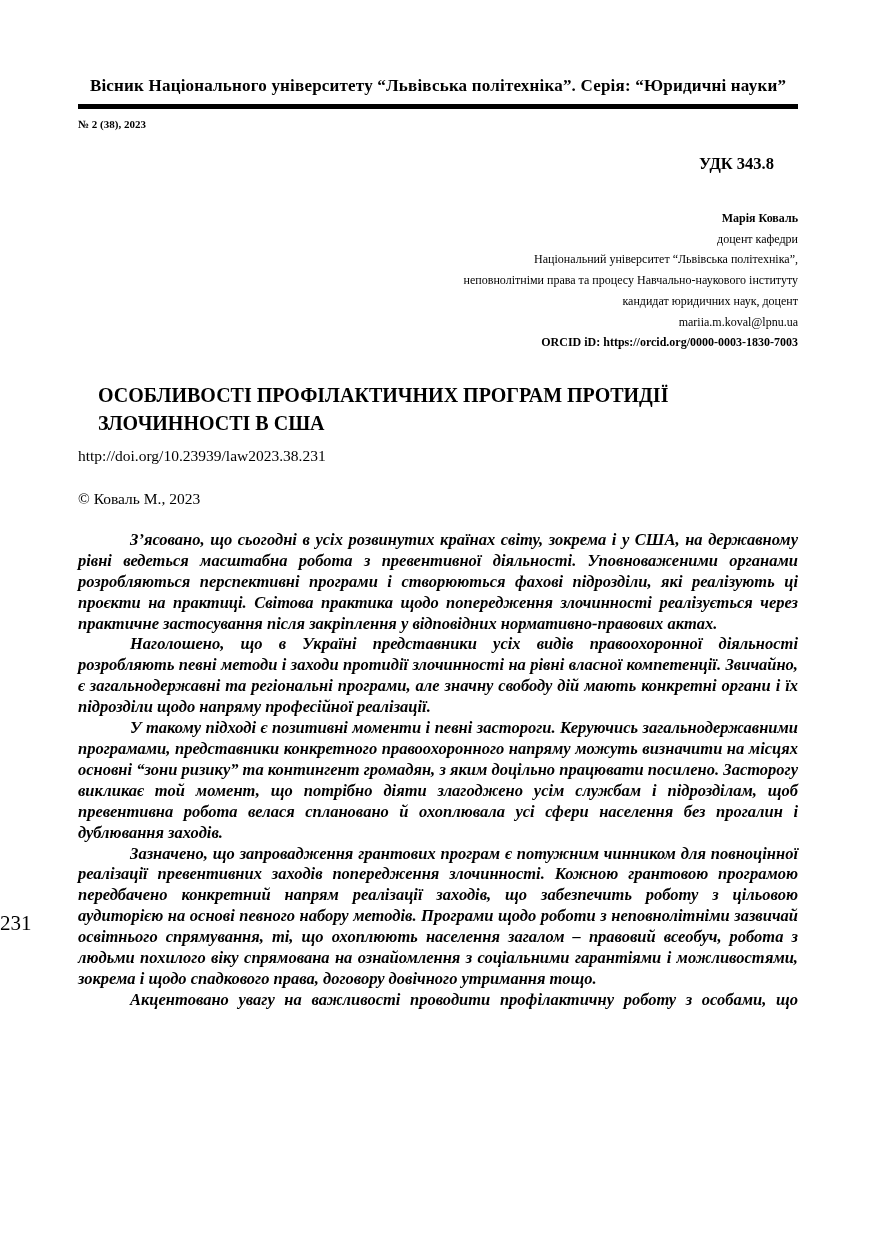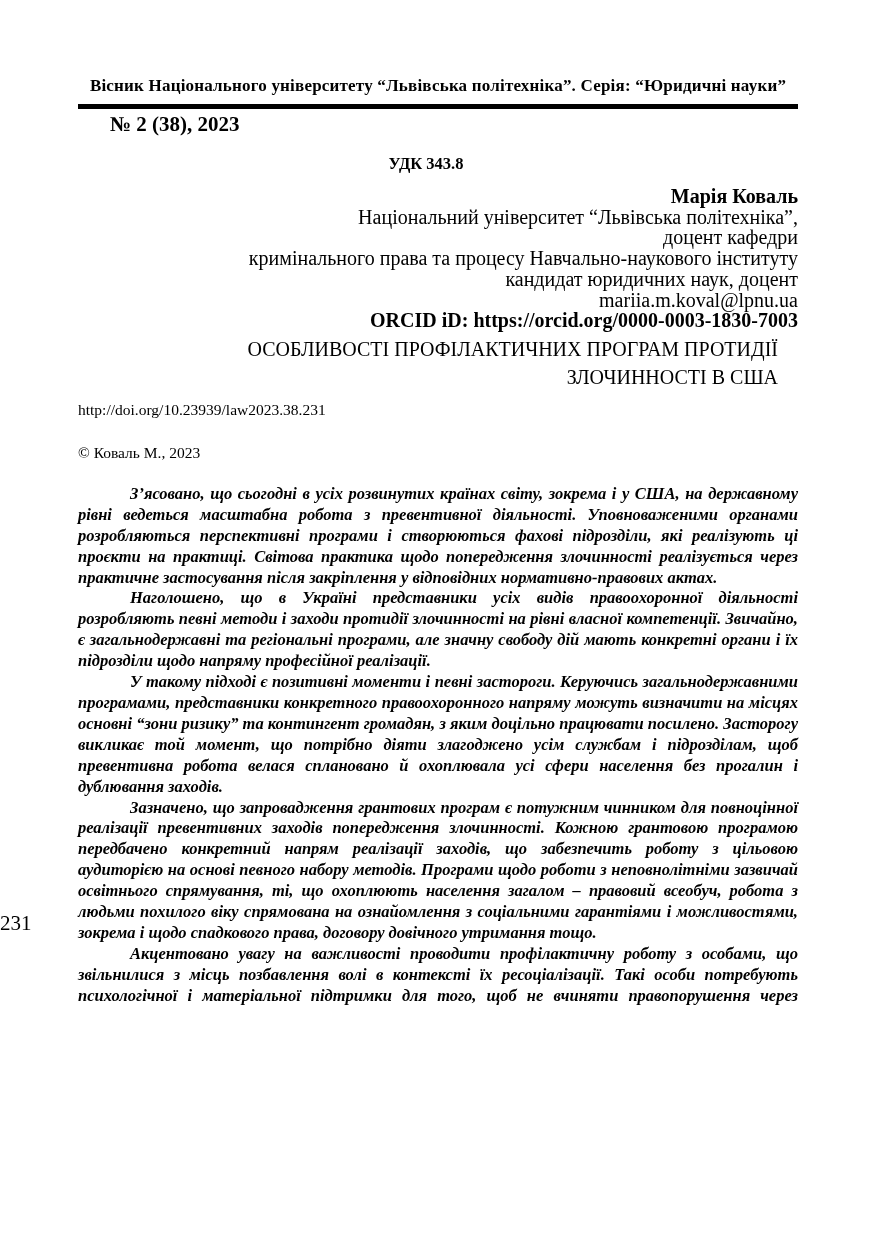--- a/index.html
+++ b/index.html
@@ -23,48 +23,47 @@
   }
   .double-rule {
     margin-top: 8px;
     height: 2px;
     border-top: 2px solid #000;
     border-bottom: 3px solid #000;
   }
   .issue {
     margin-top: 5px;
     font-weight: bold;
-    font-size: 21px;
+    font-size: 11px;
     line-height: 21px;
     text-align: left;
-    margin-left: 32px;
   }
   .udc {
     margin-top: 18px;
     font-weight: bold;
     font-size: 16.5px;
     line-height: 21px;
-    text-align: center;
+    text-align: right;
     padding-right: 24px;
   }
   .author-block {
-    margin-top: 12px;
+    margin-top: 34px;
     text-align: right;
-    font-size: 20px;
+    font-size: 12px;
     line-height: 20.7px;
   }
   .author-name { font-weight: bold; }
   .orcid { font-weight: bold; }
   .title {
-    margin: 4px auto 0 auto;
+    margin: 28px auto 0 auto;
     max-width: 680px;
-    font-weight: normal;
+    font-weight: bold;
     font-size: 20px;
     line-height: 28px;
-    text-align: right;
+    text-align: left;
   }
   .doi {
     margin-top: 8px;
     font-size: 15.5px;
     line-height: 21px;
     text-align: left;
   }
   .copyright {
     margin-top: 22px;
     font-size: 15.5px;
@@ -105,23 +104,23 @@
 
   <div class="double-rule"></div>
 
   <div class="issue">№ 2 (38), 2023</div>
 
   <div class="udc">УДК 343.8</div>
 
   <div class="author-block">
     <div class="author-name">Марія Коваль</div>
     <div>
+        <div class="author-line">доцент кафедри</div>
         <div class="author-line">Національний університет “Львівська політехніка”,</div>
-        <div class="author-line">доцент кафедри</div>
-        <div class="author-line">кримінального права та процесу Навчально-наукового інституту</div>
+        <div class="author-line">неповнолітніми права та процесу Навчально-наукового інституту</div>
         <div class="author-line">кандидат юридичних наук, доцент</div>
         <div class="author-line">mariia.m.koval@lpnu.ua</div>
       </div>
     <div class="orcid">ORCID iD: https://orcid.org/0000-0003-1830-7003</div>
   </div>
 
   <h1 class="title">
     <span>ОСОБЛИВОСТІ ПРОФІЛАКТИЧНИХ ПРОГРАМ ПРОТИДІЇ</span><br>
     <span>ЗЛОЧИННОСТІ В США</span>
   </h1>

